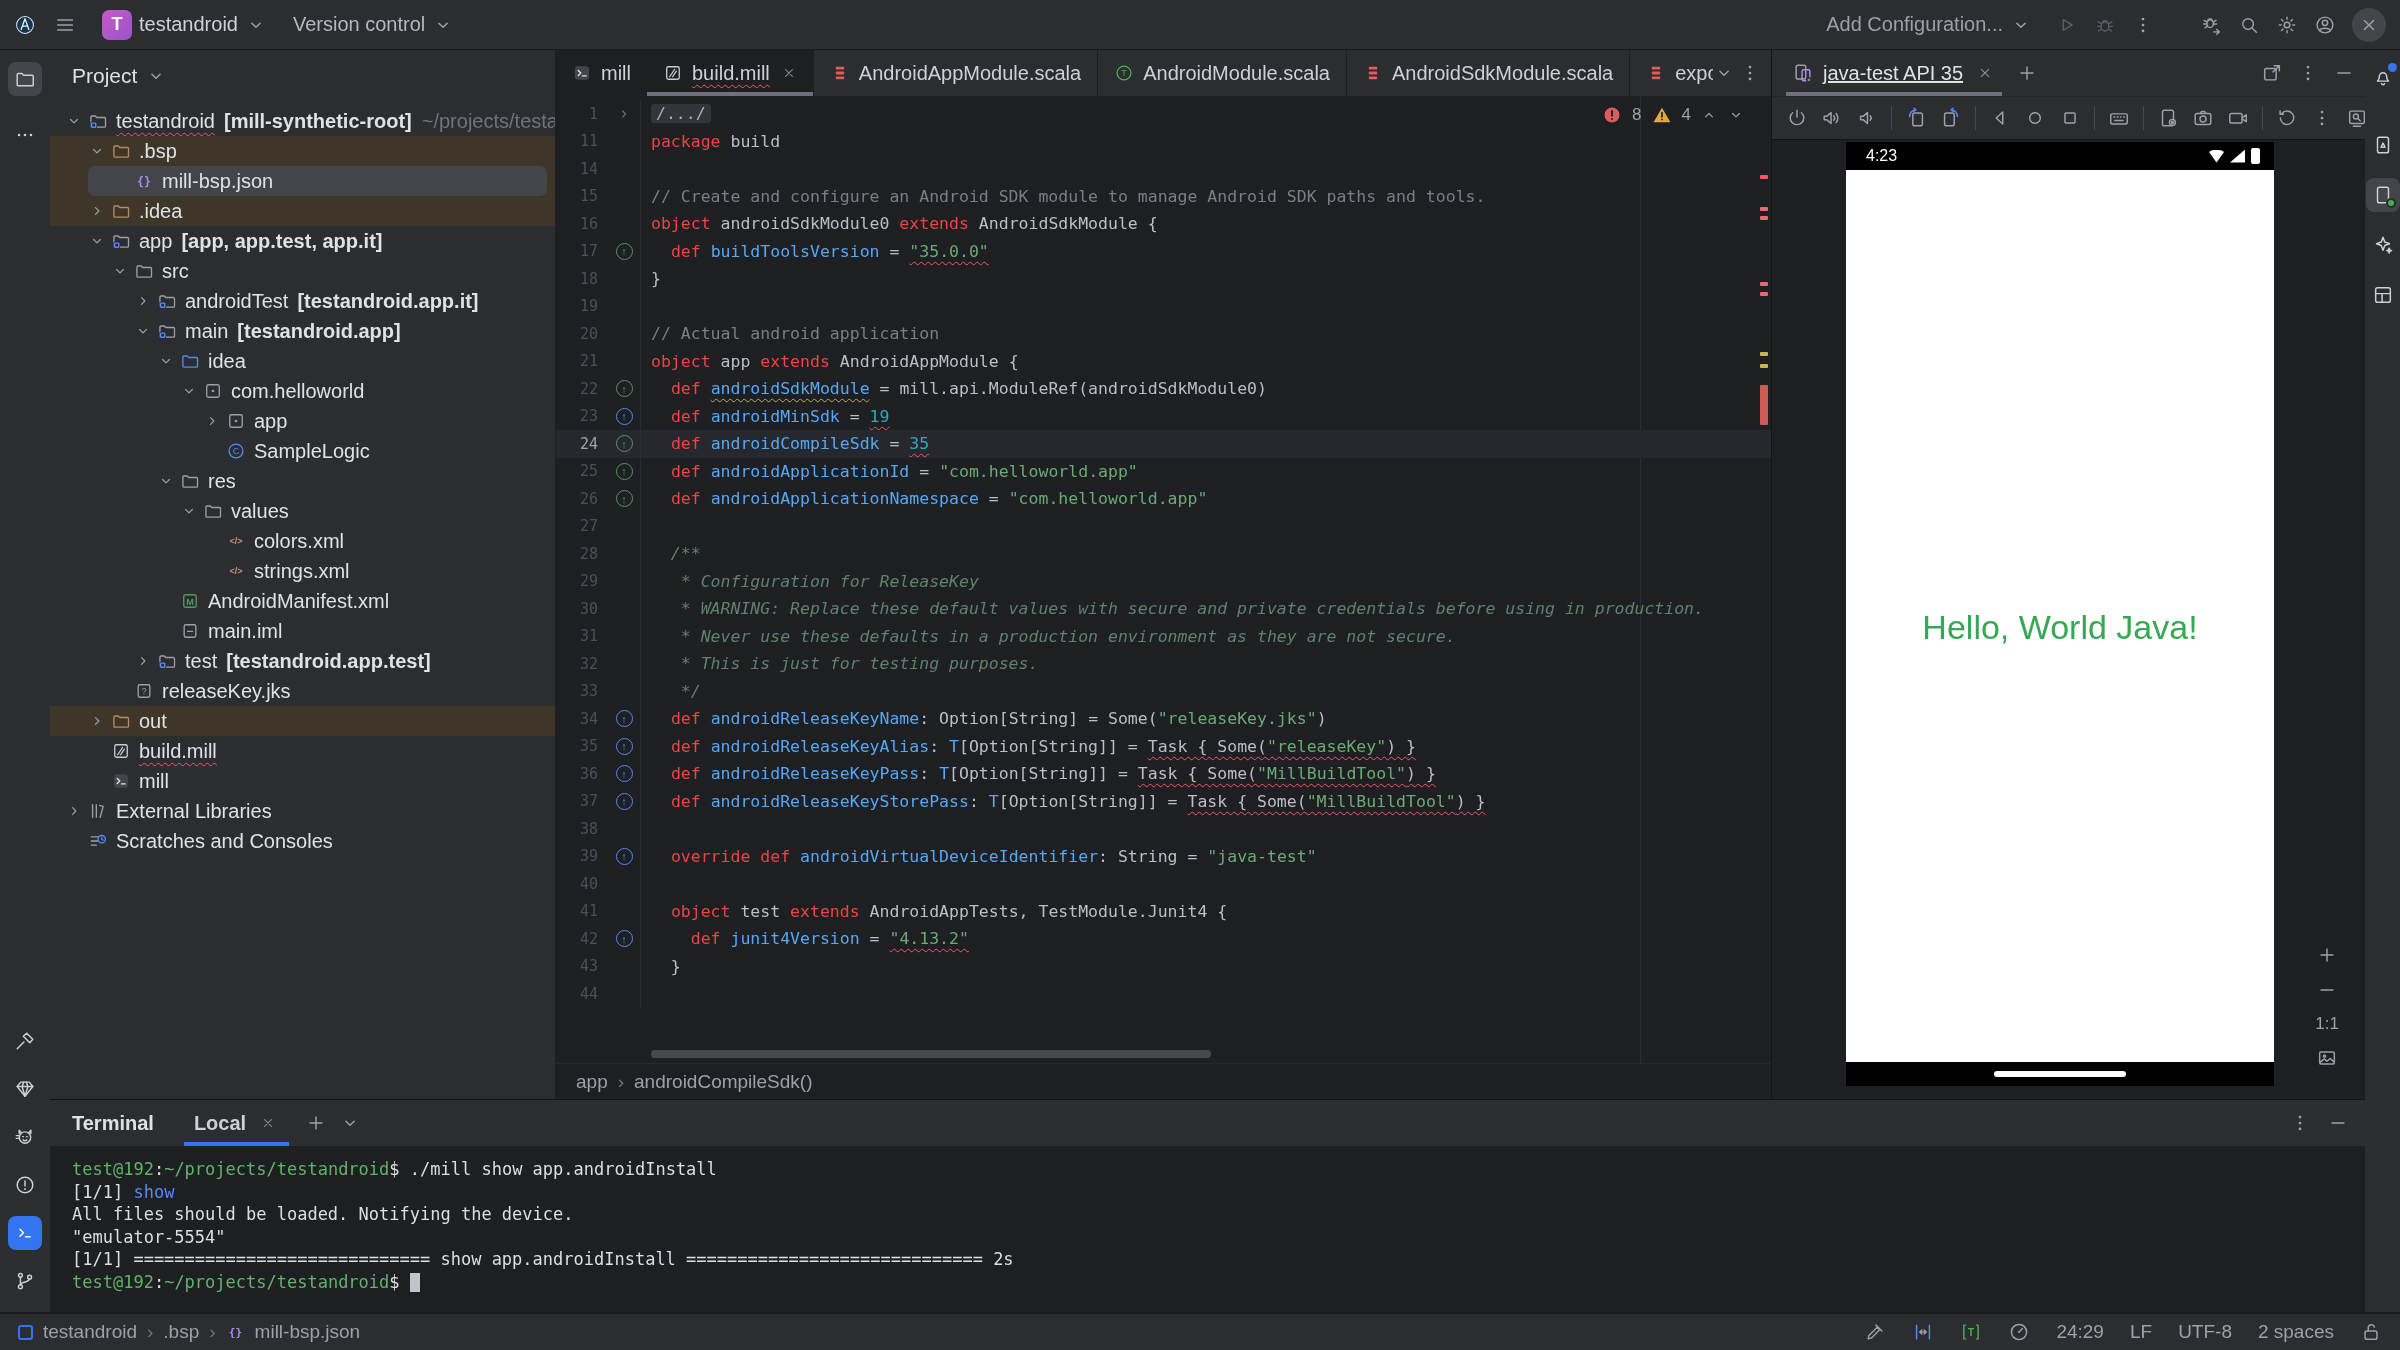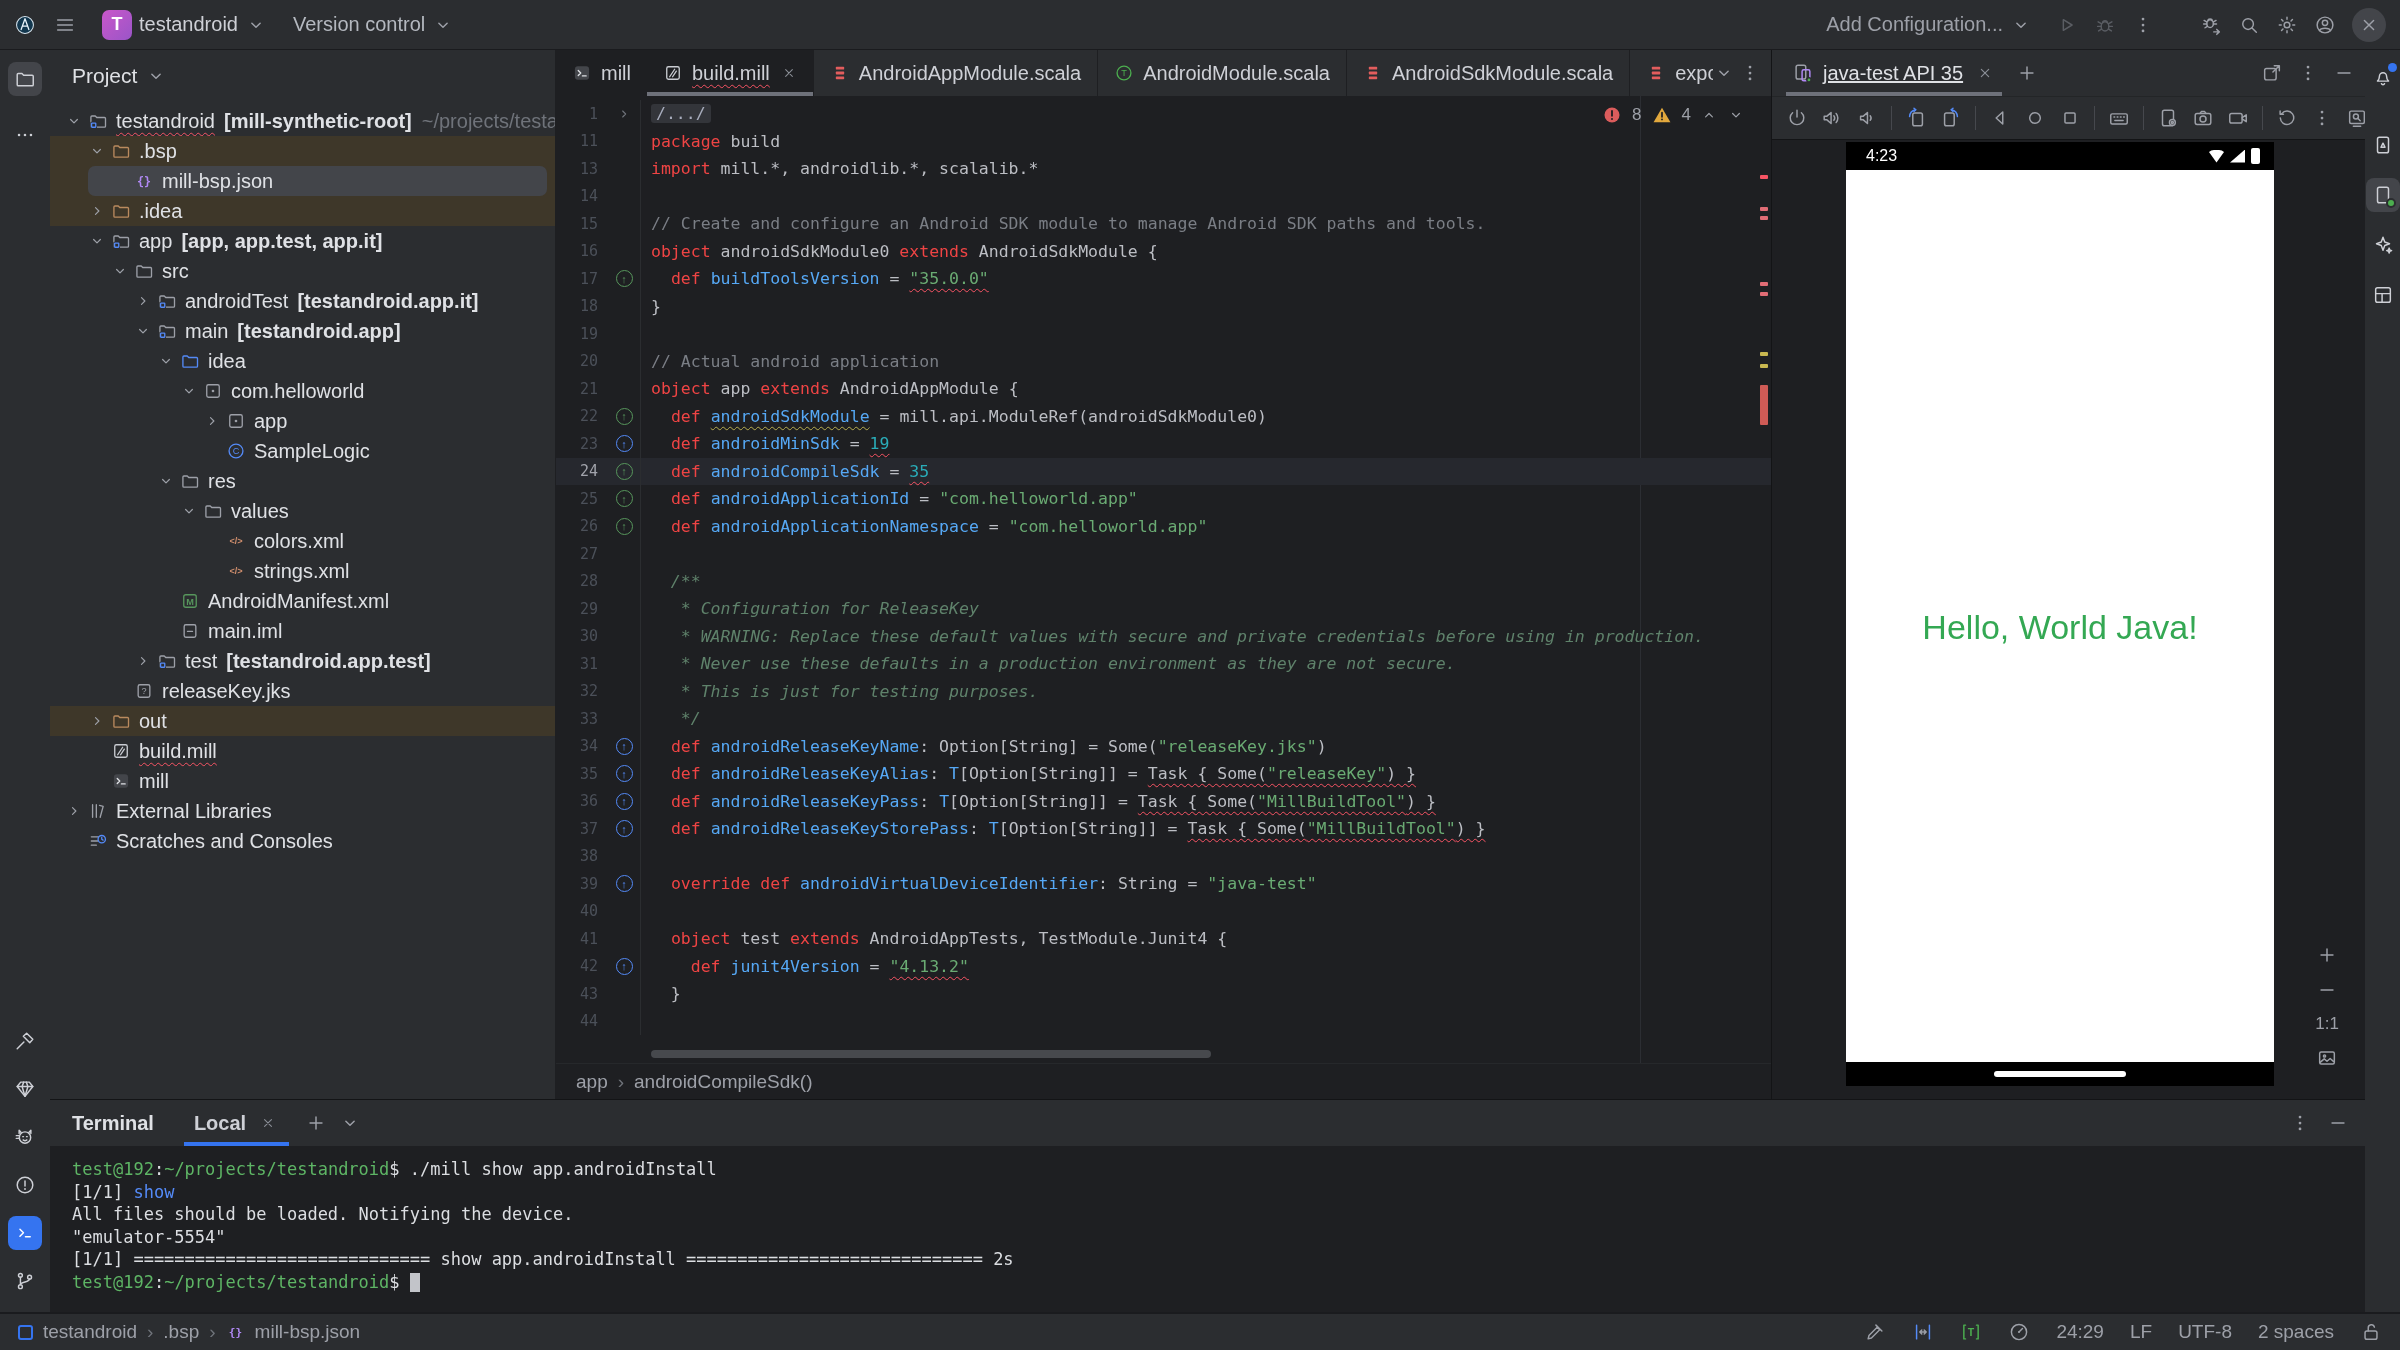--- a/index.html
+++ b/index.html
@@ -746,25 +746,20 @@
                   </svg>
                 </span>
     <span class="ct"><span class="fold">/.../</span></span>
               </div>
               <div class="crow ">
     <span class="gnum">11</span>
     <span class="gico"></span>
     <span class="ct"><span class="k">package</span><span class="p"> build</span></span>
               </div>
               <div class="crow ">
-    <span class="gnum">13</span>
-    <span class="gico"></span>
-    <span class="ct"><span class="k">import</span><span class="p"> mill.*, androidlib.*, scalalib.*</span></span>
-              </div>
-              <div class="crow ">
     <span class="gnum">14</span>
     <span class="gico"></span>
     <span class="ct"></span>
               </div>
               <div class="crow ">
     <span class="gnum">15</span>
     <span class="gico"></span>
     <span class="ct"><span class="c">// Create and configure an Android SDK module to manage Android SDK paths and tools.</span></span>
               </div>
               <div class="crow ">

